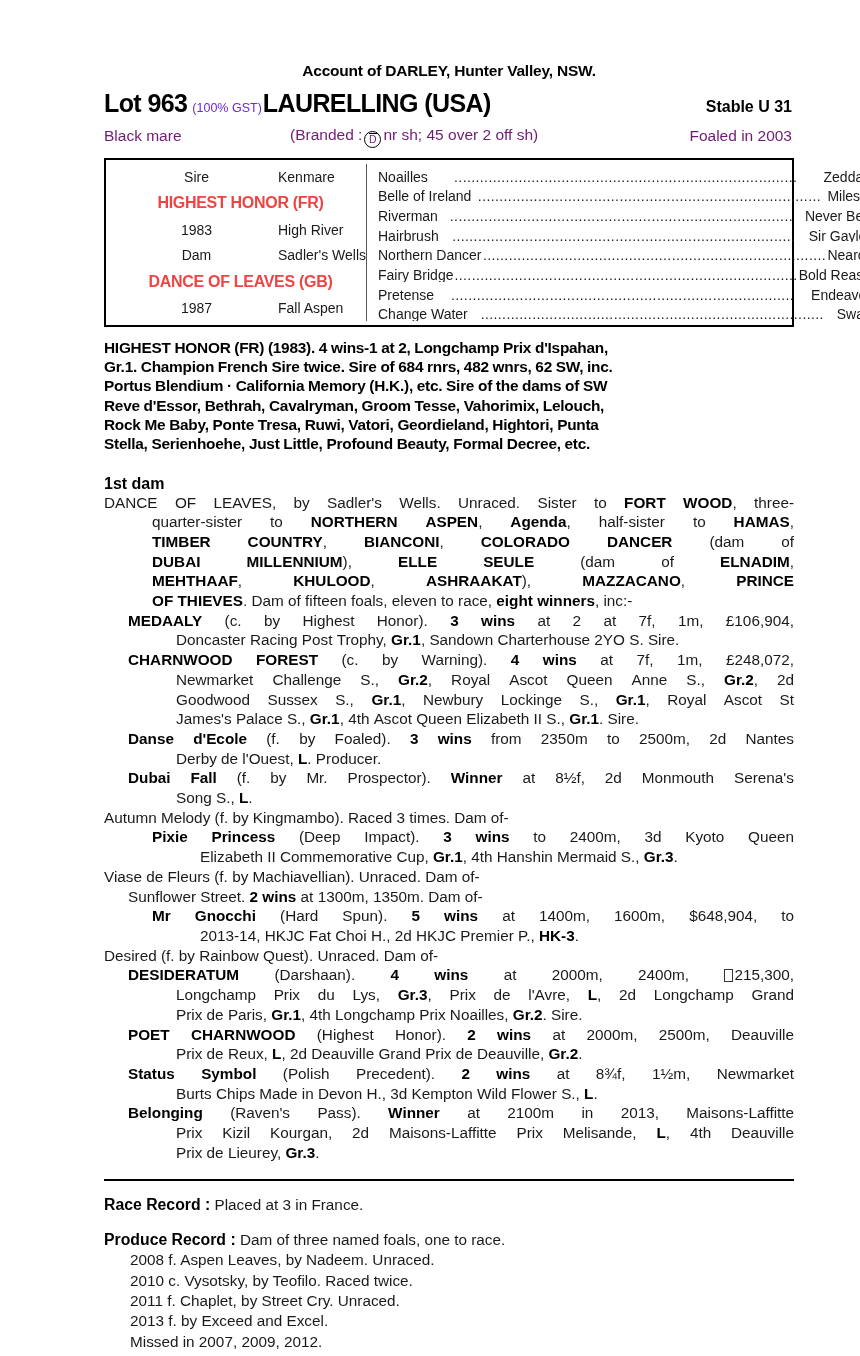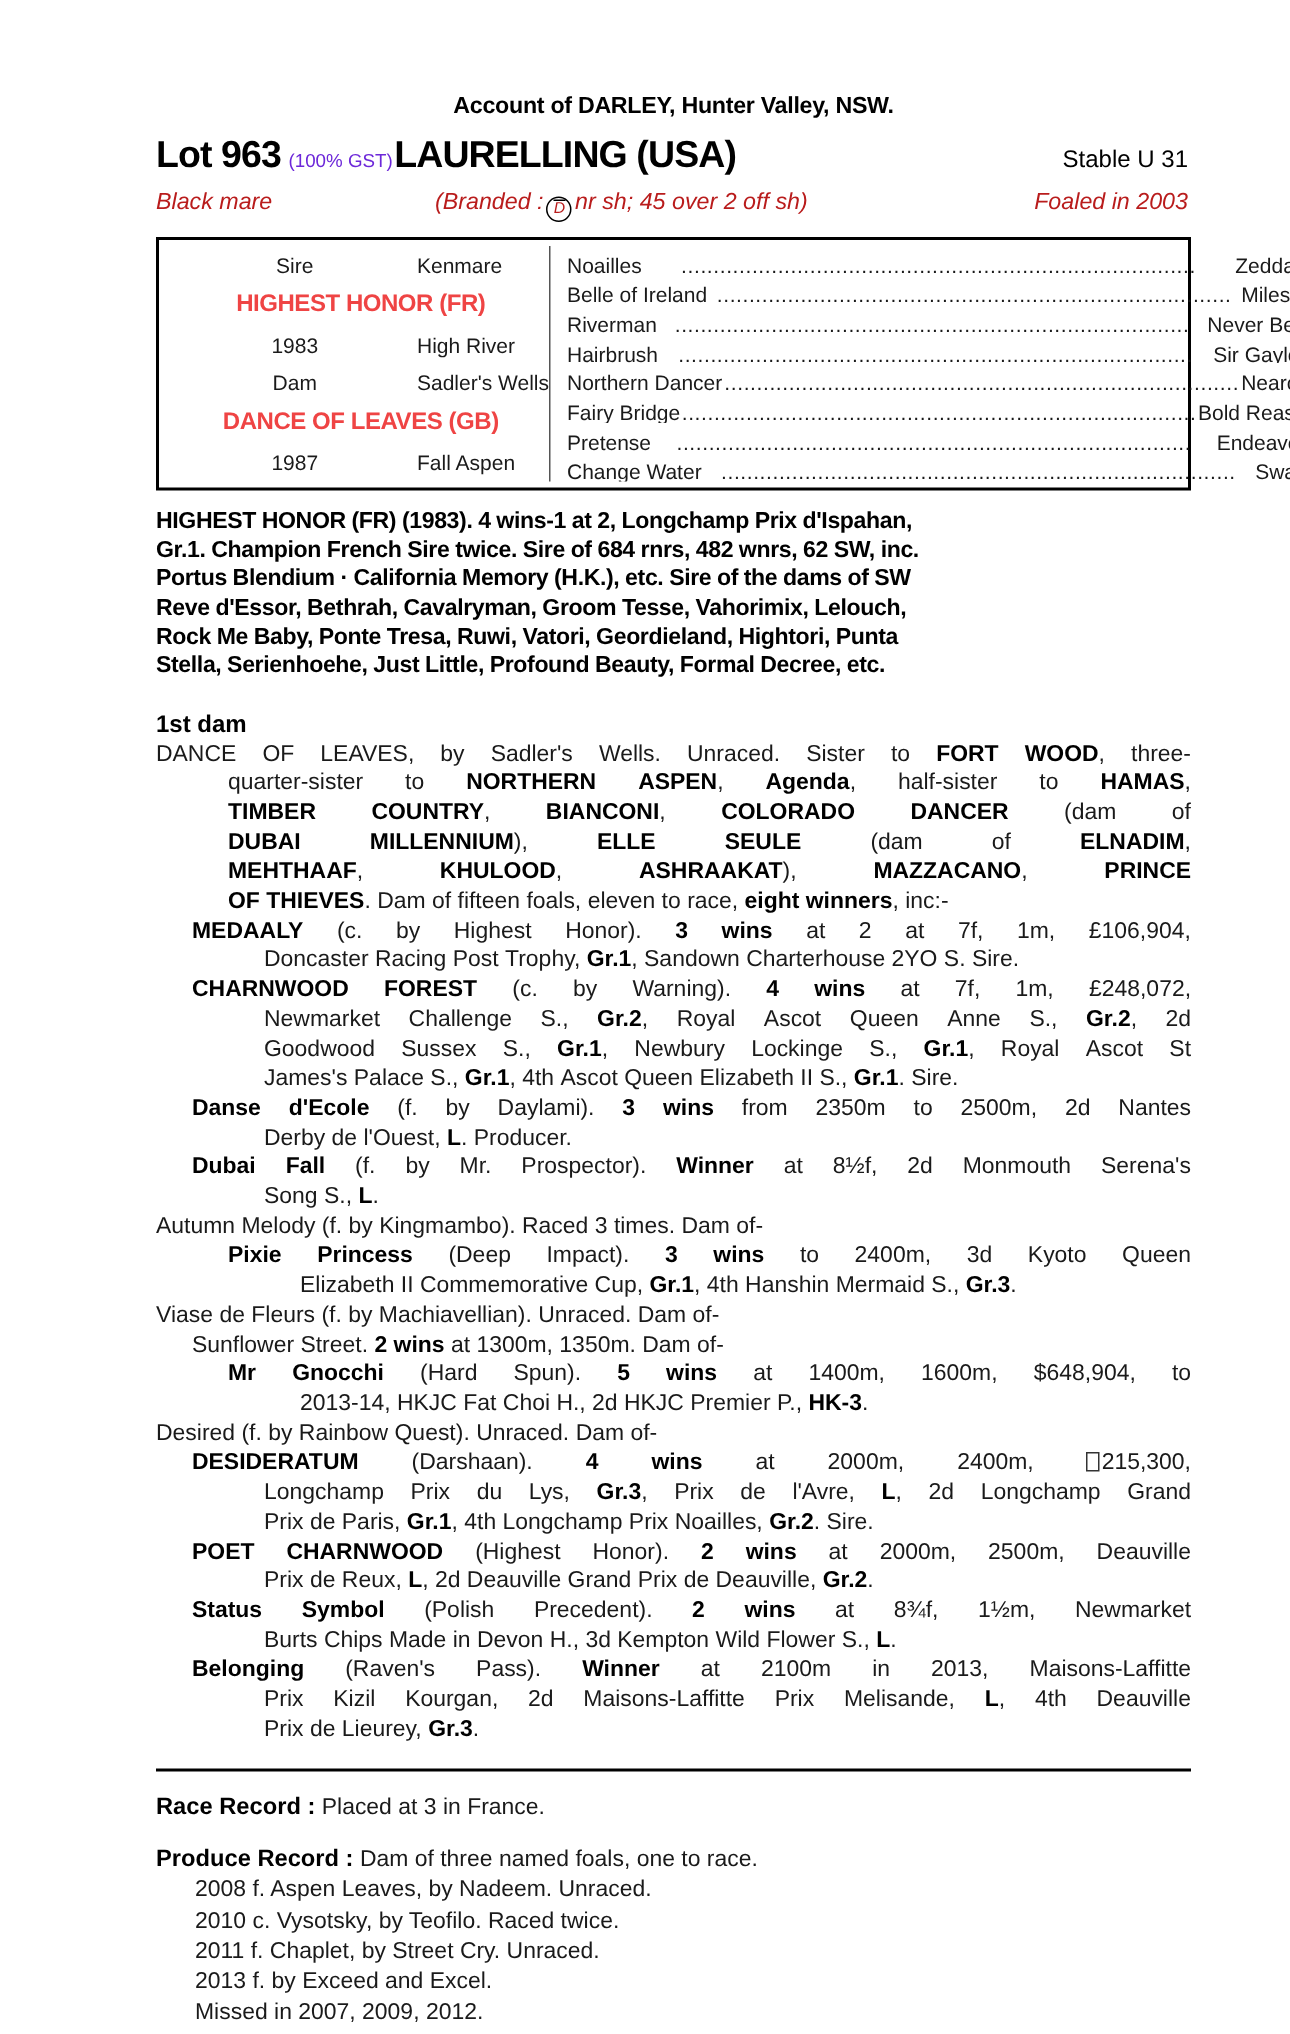--- a/index.html
+++ b/index.html
@@ -47,33 +47,32 @@
   }
   .horse-name {
     font-weight: bold;
     font-size: 25px;
     letter-spacing: -0.6px;
     margin-left: 1px;
     white-space: nowrap;
   }
   .stable {
     margin-left: auto;
-    font-weight: normal;
+    font-weight: bold;
     font-size: 16px;
     white-space: nowrap;
     padding-right: 2px;
     text-align: center;
   }
   .descline {
     display: flex;
-    align-items: flex-start;
+    align-items: flex-end;
     font-size: 15.5px;
     margin-top: 11px;
-    color: #b91c1c;
-    font-style: italic;
+    color: #701a75;
   }
   .desc-colour { width: 186px; white-space: nowrap; }
   .desc-brand { white-space: nowrap; display: flex; align-items: baseline; }
   .brand-mark {
     display: inline-flex;
     align-items: center;
     justify-content: center;
     width: 17px; height: 17px;
     border: 1.3px solid #000;
     border-radius: 50%;
@@ -617,21 +616,21 @@
       </div>
       <div class="just i1">
         <b>Danse</b>
         <span class="sp"> </span>
         <b>d'Ecole</b>
         <span class="sp"> </span>
         <span>(f.</span>
         <span class="sp"> </span>
         <span>by</span>
         <span class="sp"> </span>
-        <span>Daylami).</span>
+        <span>Foaled).</span>
         <span class="sp"> </span>
         <b>3</b>
         <span class="sp"> </span>
         <b>wins</b>
         <span class="sp"> </span>
         <span>from</span>
         <span class="sp"> </span>
         <span>2350m</span>
         <span class="sp"> </span>
         <span>to</span>

